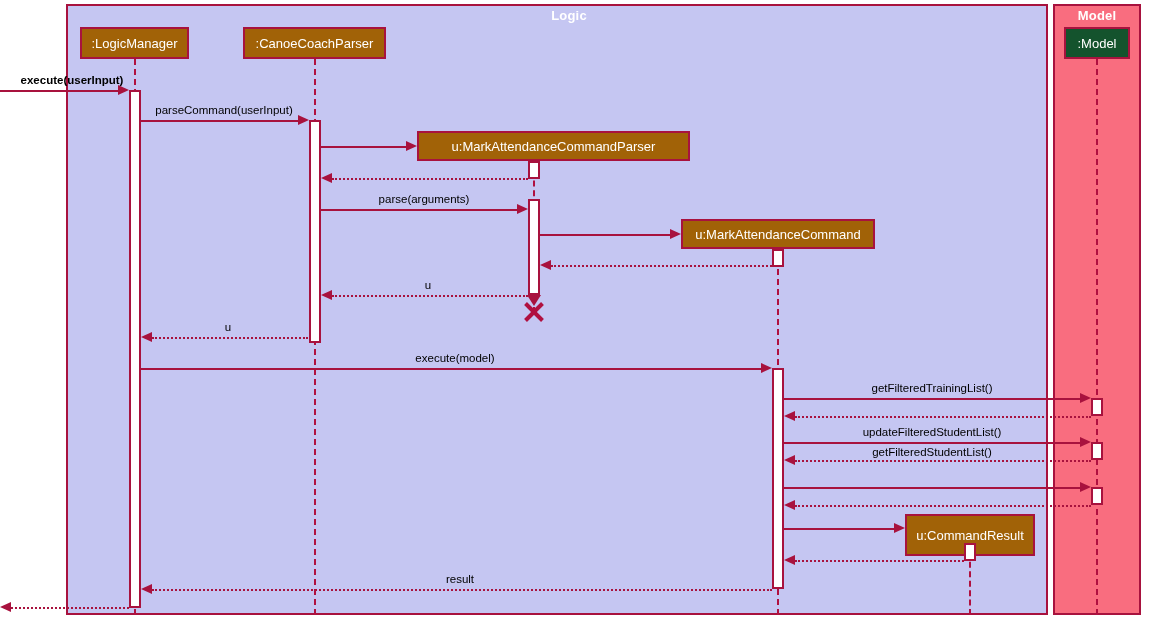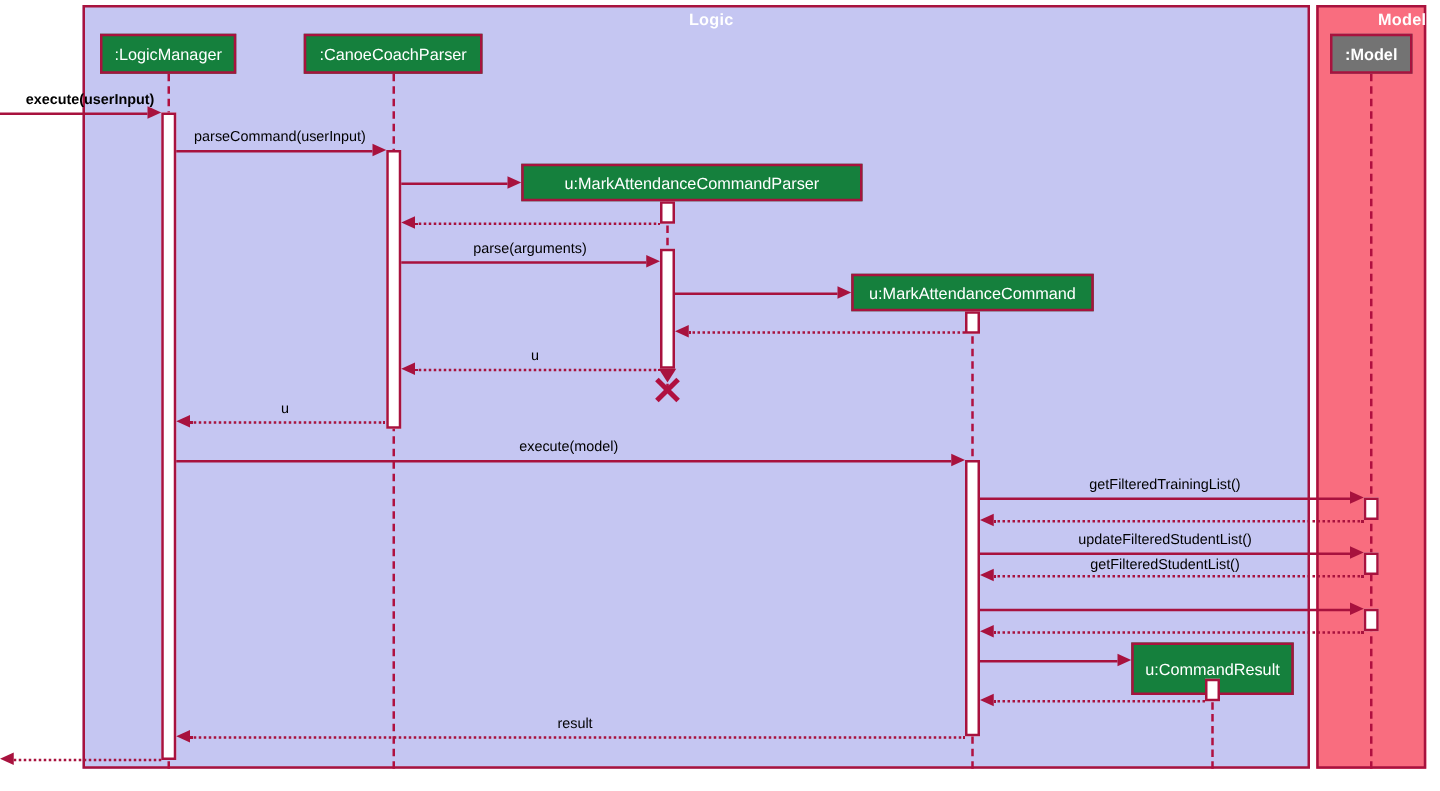--- a/index.html
+++ b/index.html
@@ -8,23 +8,23 @@
 
   .frame{position:absolute;box-sizing:border-box;}
   .frame-logic{border:2px solid #a8123e;background:#c5c6f2;}
   .frame-model{border:2px solid #a8123e;background:#f96d7f;}
   .frame-title{position:absolute;color:#ffffff;font-weight:bold;font-size:13px;
                text-align:center;letter-spacing:.2px;}
 
   .lifeline{position:absolute;width:0;border-left:2px dashed #b01040;}
 
   .pbox{position:absolute;box-sizing:border-box;border:2px solid #a8123e;
-        background:#15803d;color:#ffffff;font-size:13px;display:flex;
+        background:#a16207;color:#ffffff;font-size:13px;display:flex;
         align-items:center;justify-content:center;white-space:nowrap;padding:0 8px;}
-  .pbox-model{background:#737373;font-weight:bold;}
+  .pbox-model{background:#14532d;}
 
   .act{position:absolute;box-sizing:border-box;background:#ffffff;
        border:2px solid #a8123e;width:12px;}
 
   .msg{position:absolute;height:0;border-top:2px solid #a8123e;}
   .msg.ret{border-top:2px dotted #a8123e;}
   .arrow{position:absolute;width:0;height:0;}
   .arrow.r{border-top:5px solid transparent;border-bottom:5px solid transparent;
            border-left:11px solid #a8123e;}
   .arrow.l{border-top:5px solid transparent;border-bottom:5px solid transparent;
@@ -42,21 +42,21 @@
 </style>
 </head>
 <body>
 
 <div id="canvas">
 
   <div class="frame frame-logic" style="left:66px;top:4px;width:982px;height:611px;"></div>
   <div class="frame-title" style="left:78px;top:8px;width:982px;">Logic</div>
 
   <div class="frame frame-model" style="left:1053px;top:4px;width:88px;height:611px;"></div>
-  <div class="frame-title" style="left:1053px;top:8px;width:88px;text-align:right;">Model</div>
+  <div class="frame-title" style="left:1053px;top:8px;width:88px;">Model</div>
 
   <div class="lifeline" style="left:134px;top:59px;height:556px;"></div>
   <div class="lifeline" style="left:314px;top:59px;height:556px;"></div>
   <div class="lifeline" style="left:533px;top:161px;height:152px;"></div>
   <div class="lifeline" style="left:777px;top:249px;height:366px;"></div>
   <div class="lifeline" style="left:969px;top:543px;height:72px;"></div>
   <div class="lifeline" style="left:1096px;top:59px;height:556px;"></div>
 
   <div class="pbox" style="left:80px;top:27px;width:109px;height:32px;">
     <span>:LogicManager</span>

